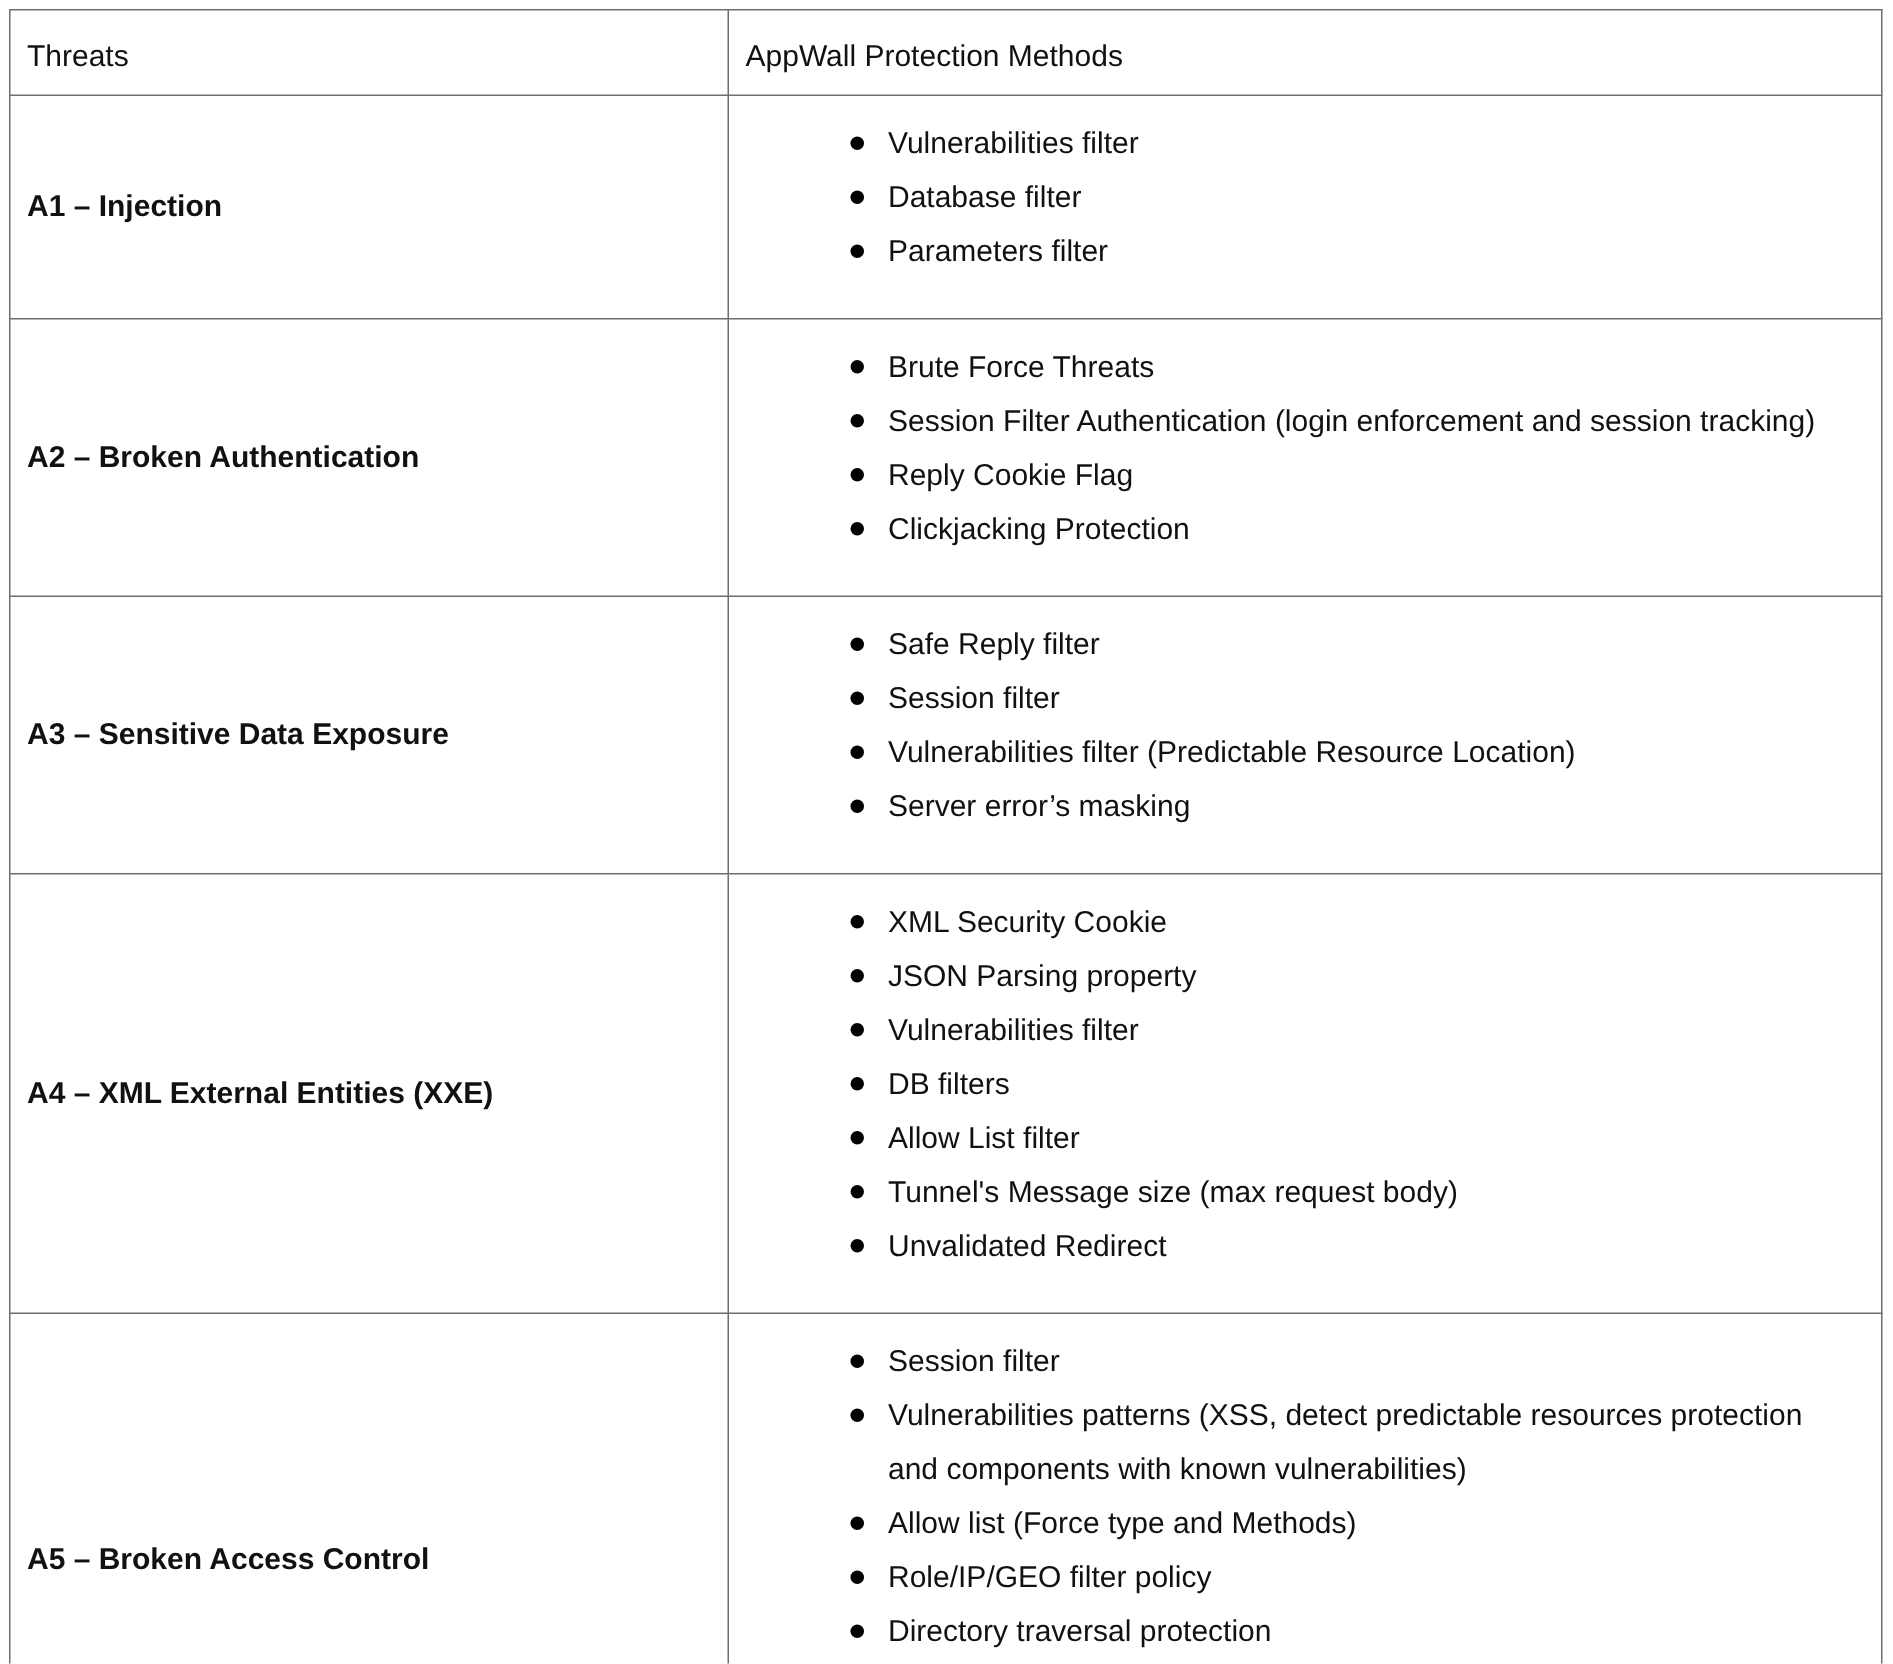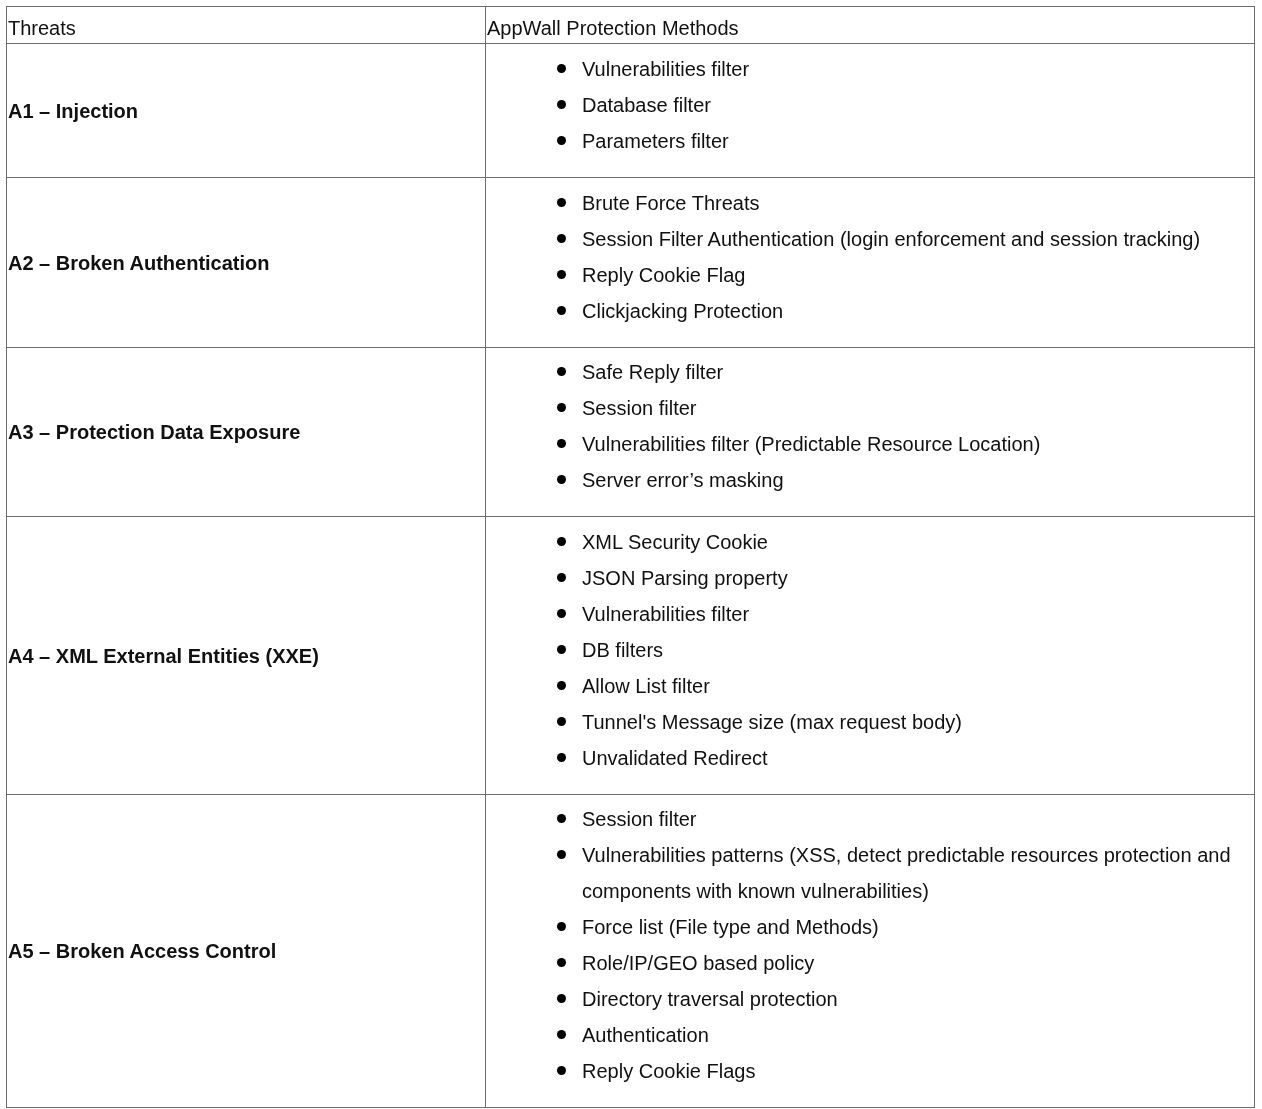--- a/index.html
+++ b/index.html
@@ -11,21 +11,21 @@
   }
   table.threats {
     position: absolute;
     left: 6px; top: 6px;
     width: 1248px;
     border-collapse: collapse;
     table-layout: fixed;
   }
   table.threats td, table.threats th {
     border: 1.5px solid #6e6e6e;
-    padding: 0;
+    padding: 10px;
     font-size: 20px;
     font-weight: normal;
     text-align: left;
     vertical-align: middle;
     line-height: 22px;
   }
   col.c1 { width: 479px; }
   col.c2 { width: 769px; }
   th { height: 36px; }
   th span { display: block; padding-top: 5px; padding-left: 1px; }
@@ -94,21 +94,21 @@
           <ul class="methods-list">
             <li><span class="bullet"></span><span>Brute Force Threats</span></li>
             <li><span class="bullet"></span><span>Session Filter Authentication  (login enforcement and session tracking)</span></li>
             <li><span class="bullet"></span><span>Reply Cookie Flag</span></li>
             <li><span class="bullet"></span><span>Clickjacking Protection</span></li>
           </ul>
         </td>
     </tr>
     <tr class="r3">
       <td class="threat">
-          <span>A3 – Protection Data Exposure</span>
+          <span>A3 – Sensitive Data Exposure</span>
         </td>
       <td class="methods">
           <ul class="methods-list">
             <li><span class="bullet"></span><span>Safe Reply filter</span></li>
             <li><span class="bullet"></span><span>Session filter</span></li>
             <li><span class="bullet"></span><span>Vulnerabilities filter (Predictable Resource Location)</span></li>
             <li><span class="bullet"></span><span>Server error’s masking</span></li>
           </ul>
         </td>
     </tr>
@@ -129,22 +129,22 @@
         </td>
     </tr>
     <tr class="r5">
       <td class="threat">
           <span>A5 – Broken Access Control</span>
         </td>
       <td class="methods">
           <ul class="methods-list">
             <li><span class="bullet"></span><span>Session filter</span></li>
             <li><span class="bullet"></span><span>Vulnerabilities patterns (XSS, detect predictable resources protection and components with known vulnerabilities)</span></li>
-            <li><span class="bullet"></span><span>Force list (File type and Methods)</span></li>
-            <li><span class="bullet"></span><span>Role/IP/GEO based policy</span></li>
+            <li><span class="bullet"></span><span>Allow list (Force type and Methods)</span></li>
+            <li><span class="bullet"></span><span>Role/IP/GEO filter policy</span></li>
             <li><span class="bullet"></span><span>Directory traversal protection</span></li>
             <li><span class="bullet"></span><span>Authentication</span></li>
             <li><span class="bullet"></span><span>Reply Cookie Flags</span></li>
           </ul>
         </td>
     </tr>
   </tbody>
 </table>
 
 </body></html>

